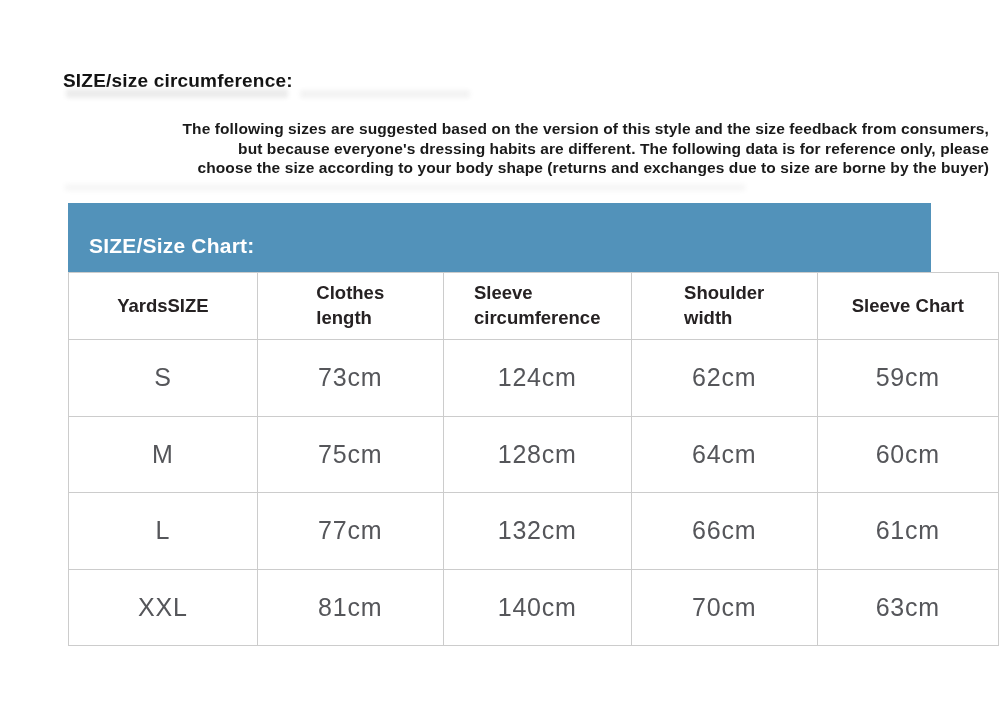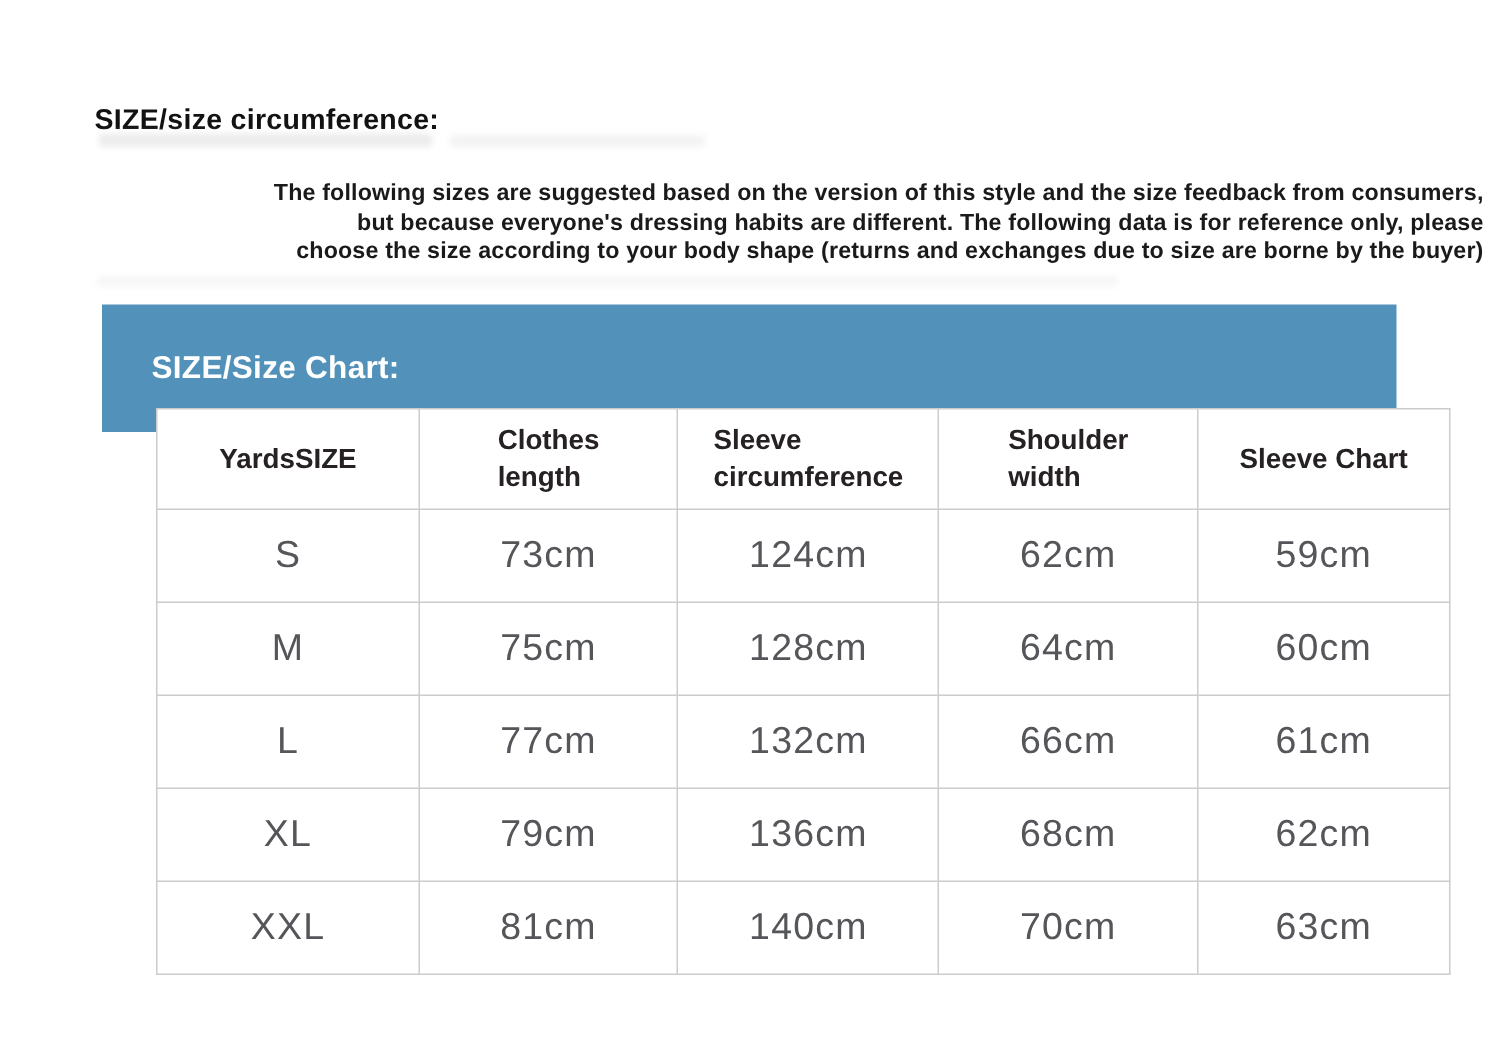--- a/index.html
+++ b/index.html
@@ -28,33 +28,32 @@
   .disclaimer {
     position: absolute; left: 64px; top: 119px; width: 925px;
     font-size: 15.5px; font-weight: bold; color: #1a1a1a;
     line-height: 19.5px; white-space: pre-line; letter-spacing: 0.1px; text-align: right;
   }
 
   
   .chart-banner {
     position: absolute; left: 68px; top: 203px; width: 863px; height: 85px;
     background: #5292ba; display: flex; align-items: center;
-    box-sizing: border-box; padding-left: 33px;
+    box-sizing: border-box; padding-left: 21px;
   }
   .chart-banner-title {
     color: #ffffff; font-size: 21px; font-weight: bold; letter-spacing: 0.2px;
   }
 
   
   .size-table {
     position: absolute; left: 68px; top: 272px;
-    width: 863px; height: 374px;
+    width: 931px; height: 374px;
     border-collapse: collapse; table-layout: fixed;
     background: #ffffff;
-    margin-left: 36px;
   }
   .size-table th, .size-table td {
     border: 1px solid #cccccc; padding: 0; vertical-align: middle;
   }
   .size-table th {
     height: 66px; text-align: center;
     font-size: 18.5px; font-weight: bold; color: #262223;
     line-height: 1.35;
   }
   .size-table th .hdr {
@@ -120,27 +119,20 @@
       <td>60cm</td>
     </tr>
     <tr>
       <td>L</td>
       <td>77cm</td>
       <td>132cm</td>
       <td>66cm</td>
       <td>61cm</td>
     </tr>
     <tr>
-      <td>XL</td>
-      <td>79cm</td>
-      <td>136cm</td>
-      <td>68cm</td>
-      <td>62cm</td>
-    </tr>
-    <tr>
       <td>XXL</td>
       <td>81cm</td>
       <td>140cm</td>
       <td>70cm</td>
       <td>63cm</td>
     </tr>
   </tbody>
 </table>
 
 </body></html>

